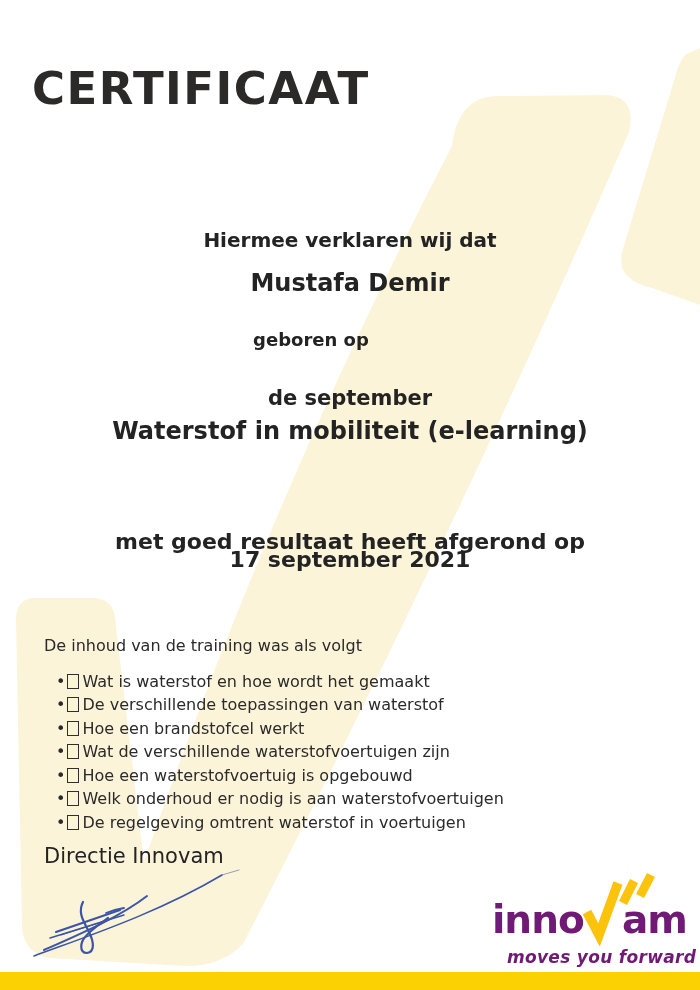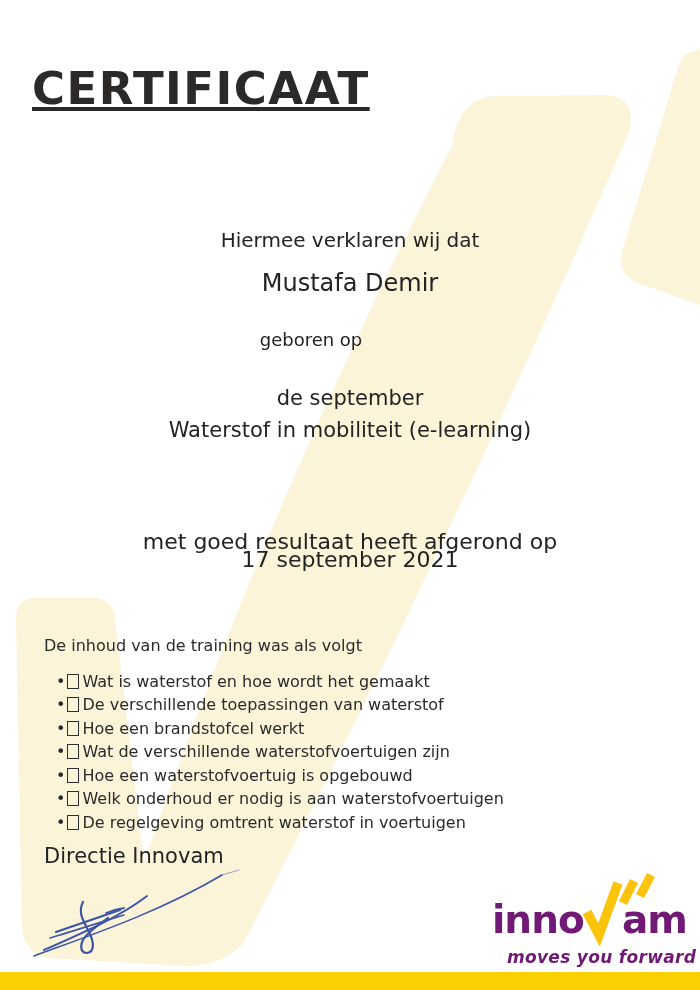--- a/index.html
+++ b/index.html
@@ -3,28 +3,28 @@
 <meta charset="utf-8">
 <style>
   html,body { margin:0; padding:0; background:#fff; }
   .page {
     position:relative; width:700px; height:990px; background:#ffffff;
     overflow:hidden; font-family:"DejaVu Sans", sans-serif; color:#262626;
   }
   .wm { position:absolute; left:0; top:0; width:700px; height:990px; }
   .title {
     position:absolute; left:32px; top:66px; font-size:45px; font-weight:bold;
-    letter-spacing:1.5px; color:#2b2a29; line-height:1; white-space:nowrap;text-decoration:underline;
+    letter-spacing:1.5px; color:#2b2a29; line-height:1; white-space:nowrap;
   }
-  .cline { position:absolute; left:0; width:700px; text-align:center; line-height:1.15; white-space:nowrap; color:#232323; }
+  .cline { position:absolute; left:0; width:700px; text-align:center; line-height:1.15; white-space:nowrap; color:#232323;font-weight:bold; }
   .l-intro   { top:229px; font-size:20px; }
   .l-name    { top:270px; font-size:24px; }
   .l-born    { top:330px; font-size:18px; width:574px;margin-left:24px; }
   .l-trlabel { top:386px; font-size:21px; }
-  .l-trname  { top:418px; font-size:21px; }
+  .l-trname  { top:418px; font-size:24px; }
   .l-result  { top:529px; font-size:22px; }
   .l-date    { top:547px; font-size:22px; }
   .content {
     position:absolute; left:44px; top:634px; font-size:16px; line-height:23.5px;
     color:#2a2a2a;
   }
   .content ul { margin:12px; padding:0; list-style:none; }
   .content li { white-space:nowrap; }
   .blt { margin-right:1px; }
   .tofu {

